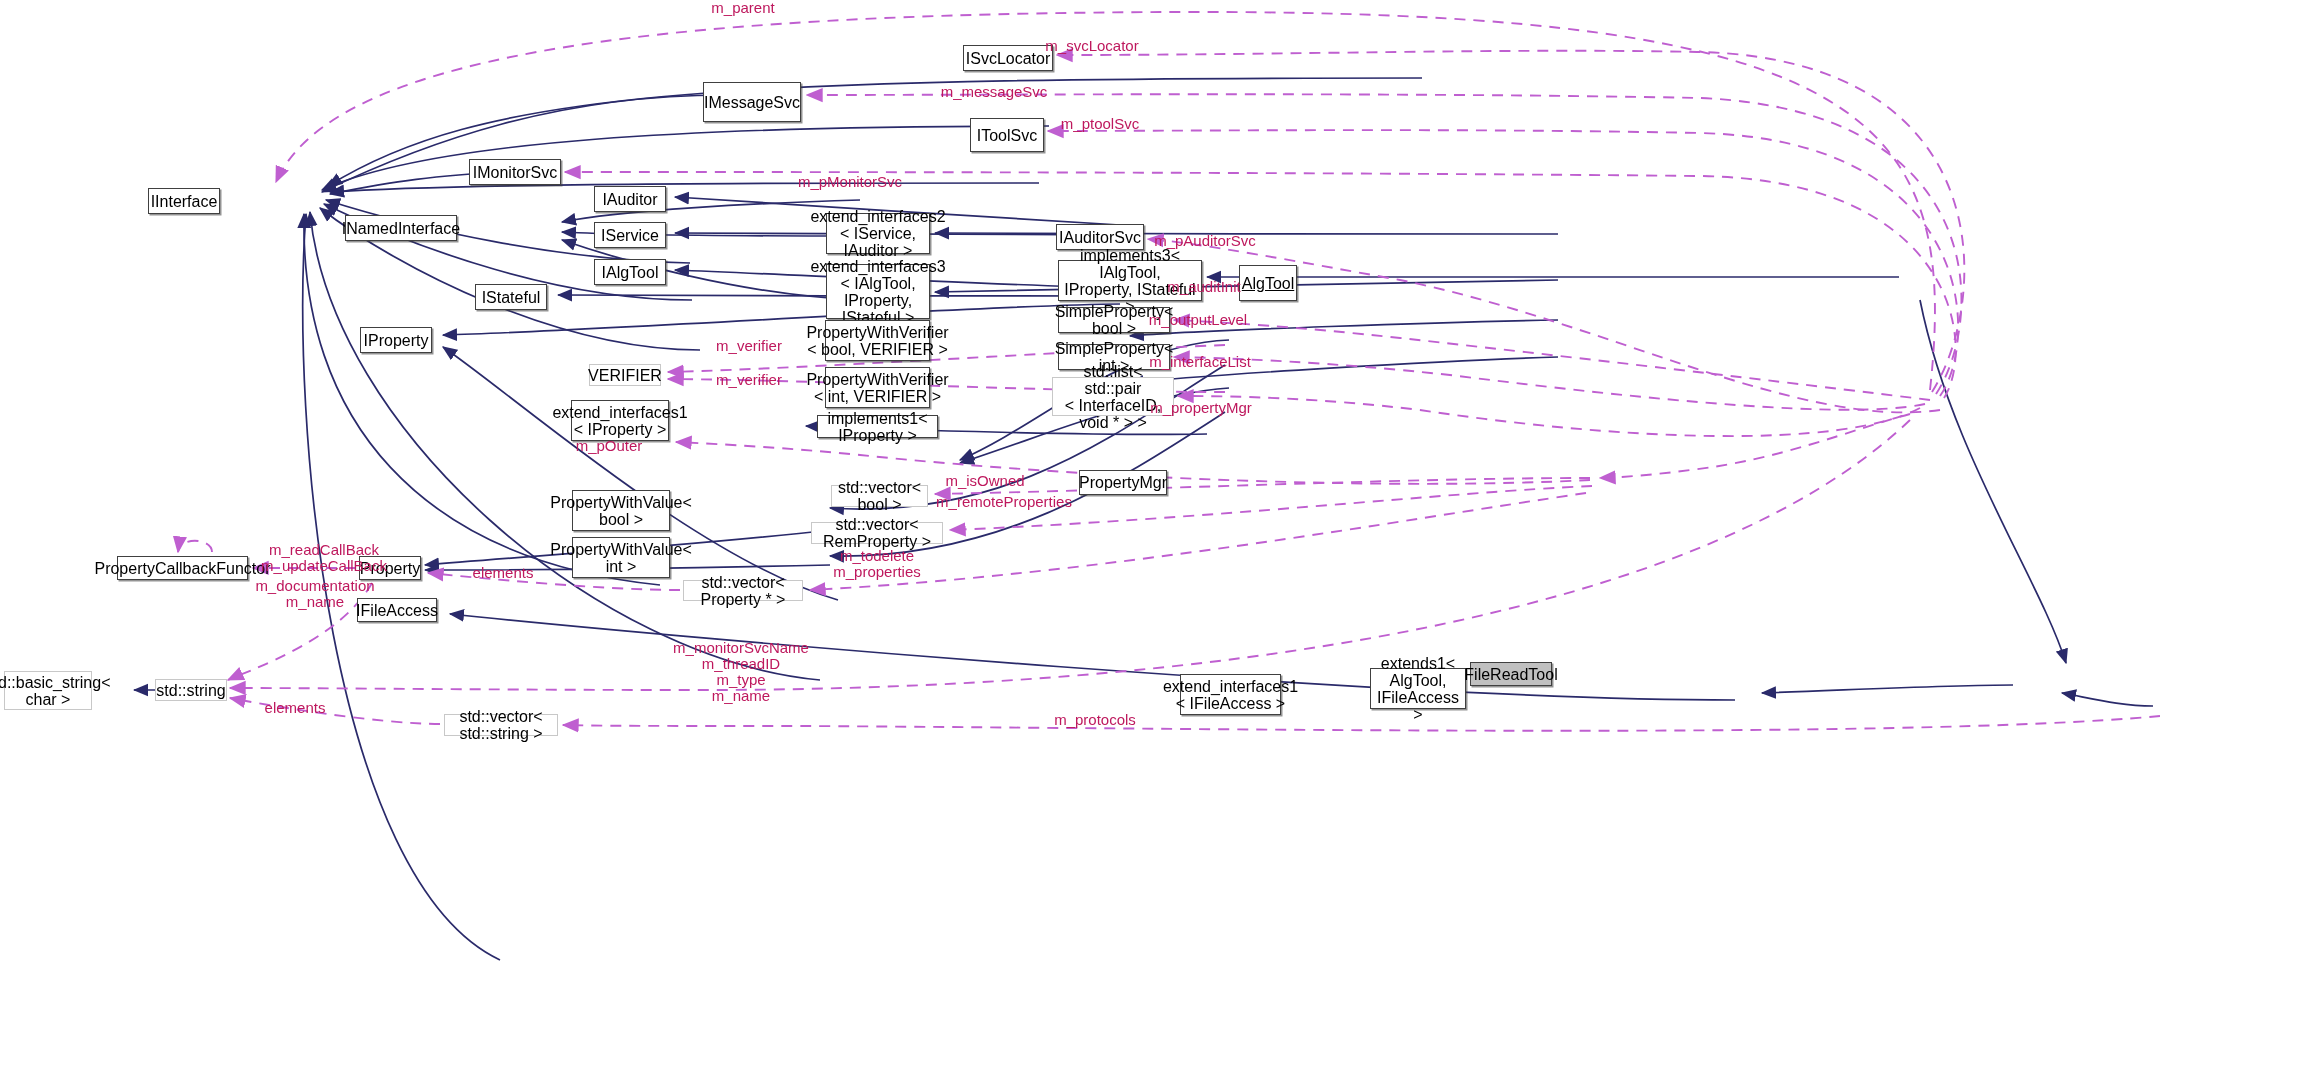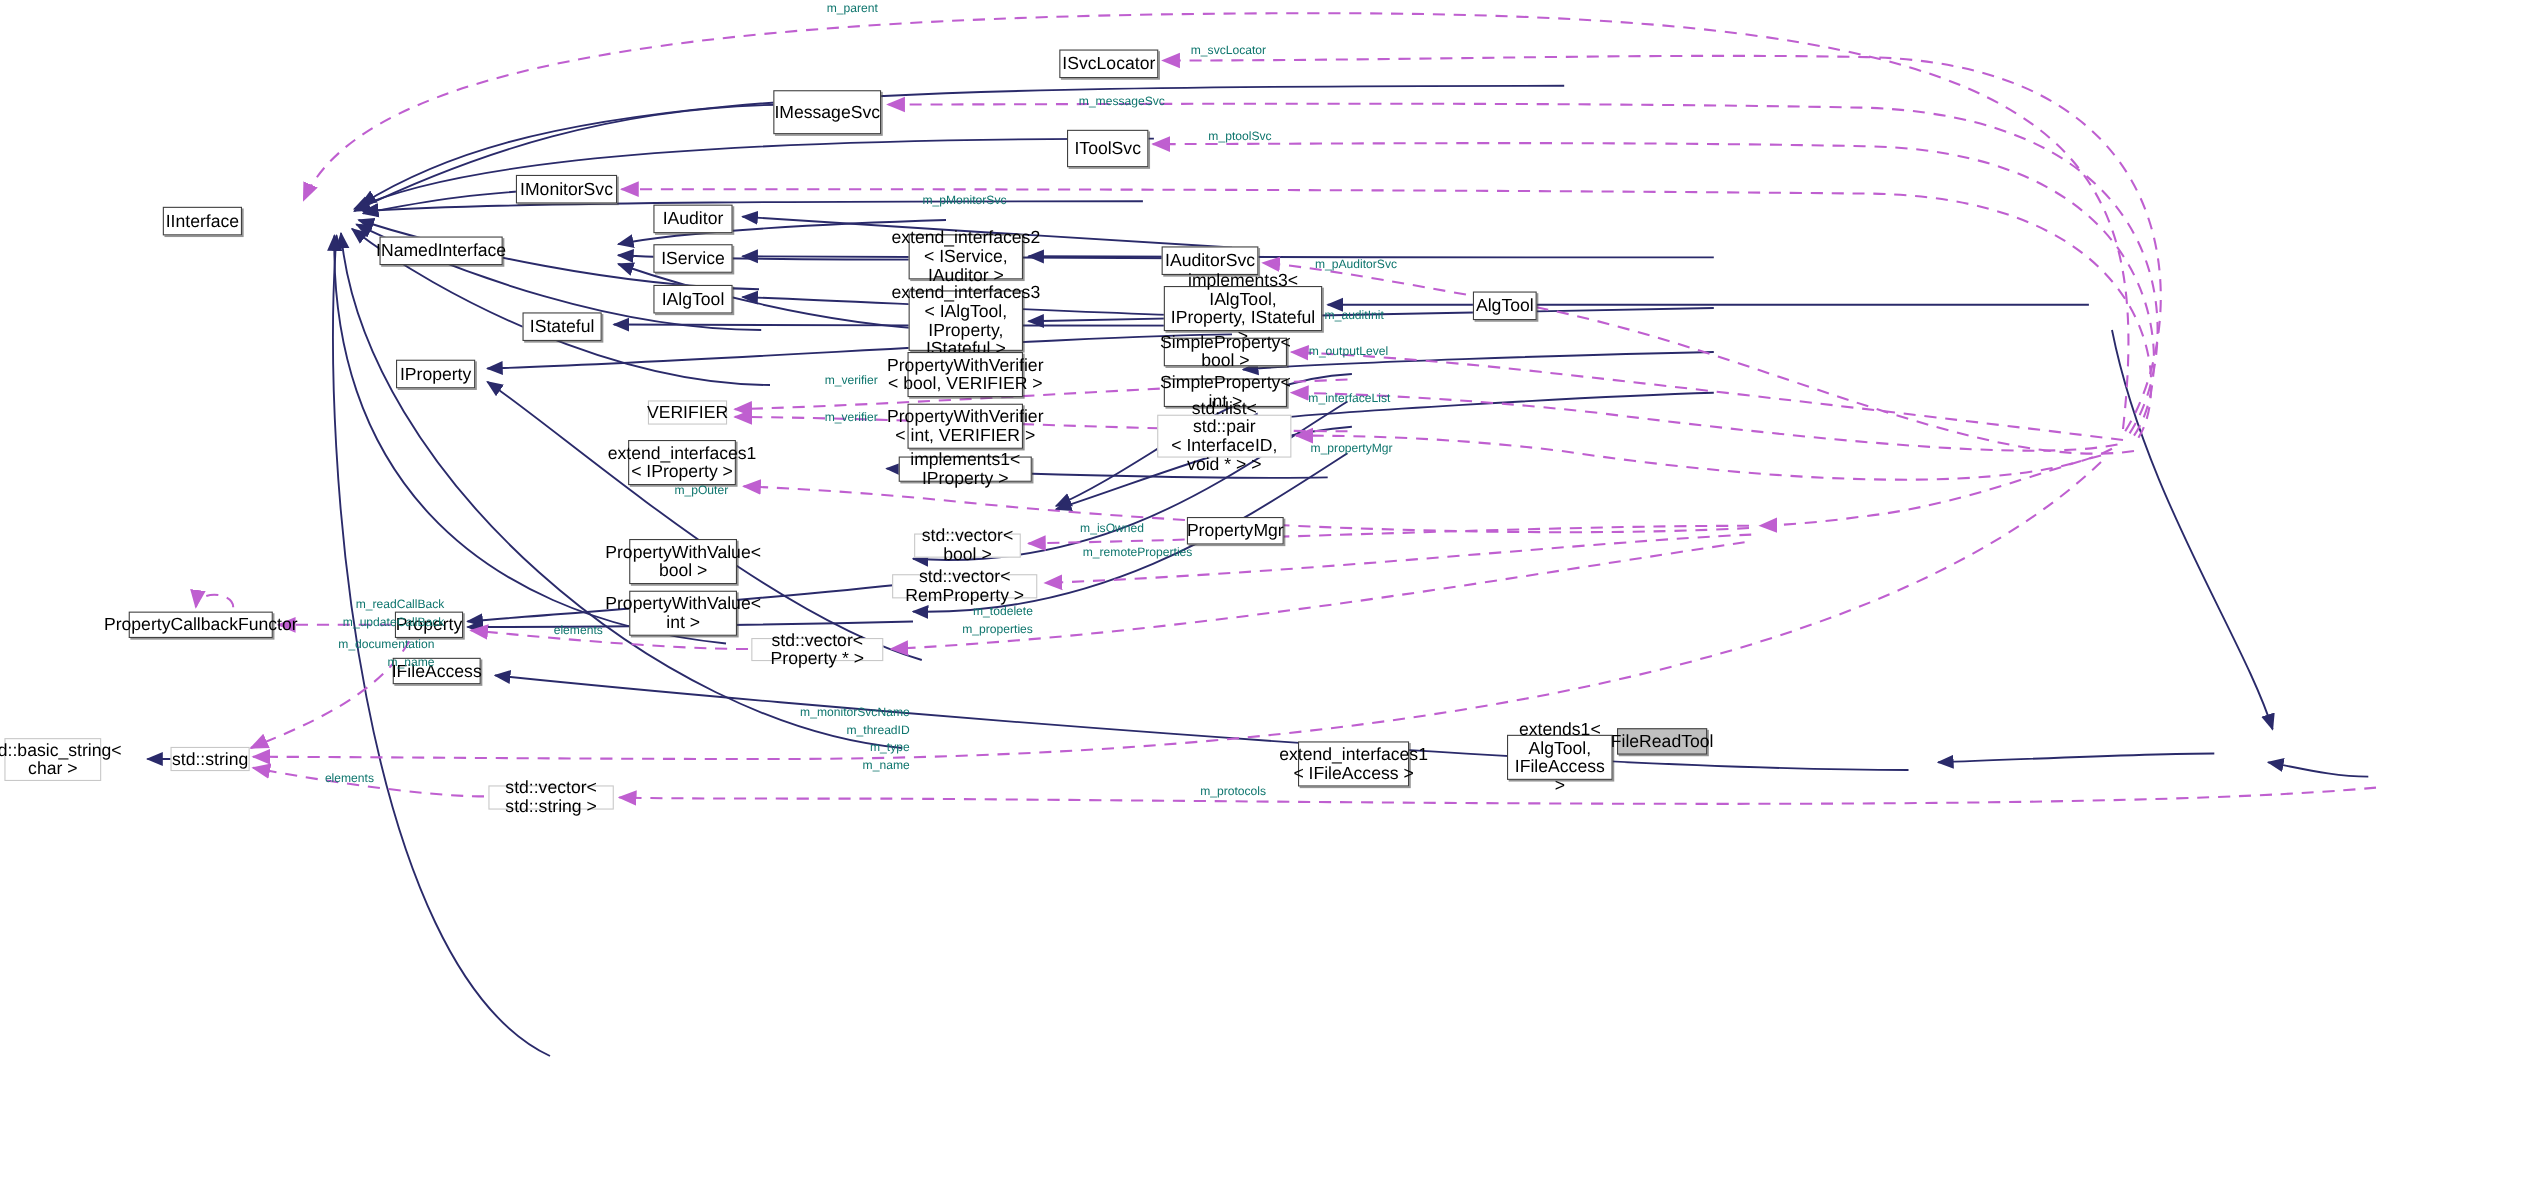--- a/index.html
+++ b/index.html
@@ -12,22 +12,22 @@
         justify-content:center;text-align:center;background:#ffffff;
         font-size:16px;line-height:17px;color:#000000;white-space:pre-line;padding:2px 5px;}
   
   .node.cls{border:1.6px solid #404040;box-shadow:1.5px 1.5px 0 rgba(60,60,60,.55);}
   
   .node.ext{border:1.4px solid #c8c8c8;}
   
   .node.here{border:1.6px solid #404040;background:#c0c0c0;
              box-shadow:1.5px 1.5px 0 rgba(60,60,60,.55);}
 
-  .elabel{position:absolute;font-size:11px;line-height:16px;color:#0f766e;
-          white-space:pre-line;text-align:right;background:transparent;}
+  .elabel{position:absolute;font-size:15px;line-height:16px;color:#be185d;
+          white-space:pre-line;text-align:center;background:transparent;}
 </style>
 </head>
 <body>
 
 <div id="canvas">
 
   <svg class="edges" viewBox="0 0 2315 1091" preserveAspectRatio="none">
     <defs>
       <marker id="inh" viewBox="0 0 12 10" refX="11" refY="5" markerWidth="9" markerHeight="8" orient="auto-start-reverse">
         <path d="M 0 0 L 12 5 L 0 10 z" fill="#2a2a6a"></path>
@@ -158,21 +158,21 @@
       <div class="node cls" style="left: 475px; top: 284px; width: 72px; height: 26px;">IStateful</div>
       <div class="node cls" style="left: 360px; top: 327px; width: 72px; height: 26px;">IProperty</div>
       <div class="node cls" style="left: 826px; top: 213px; width: 104px; height: 41px;">extend_interfaces2
 &lt; IService, IAuditor &gt;</div>
       <div class="node cls" style="left: 826px; top: 264px; width: 104px; height: 55px;">extend_interfaces3
 &lt; IAlgTool, IProperty,
 IStateful &gt;</div>
       <div class="node cls" style="left: 1056px; top: 224px; width: 88px; height: 26px;">IAuditorSvc</div>
       <div class="node cls" style="left: 1058px; top: 260px; width: 144px; height: 41px;">implements3&lt; IAlgTool,
 IProperty, IStateful &gt;</div>
-      <div class="node cls" style="left: 1339px; top: 265px; width: 58px; height: 26px;">AlgTool</div>
+      <div class="node cls" style="left: 1239px; top: 265px; width: 58px; height: 36px; text-decoration: underline;">AlgTool</div>
       <div class="node cls" style="left: 825px; top: 320px; width: 105px; height: 41px;">PropertyWithVerifier
 &lt; bool, VERIFIER &gt;</div>
       <div class="node cls" style="left: 1058px; top: 307px; width: 112px; height: 26px;">SimpleProperty&lt; bool &gt;</div>
       <div class="node cls" style="left: 1058px; top: 344px; width: 112px; height: 26px;">SimpleProperty&lt; int &gt;</div>
       <div class="node ext" style="left: 589px; top: 364px; width: 72px; height: 22px;">VERIFIER</div>
       <div class="node cls" style="left: 825px; top: 367px; width: 105px; height: 41px;">PropertyWithVerifier
 &lt; int, VERIFIER &gt;</div>
       <div class="node ext" style="left: 1052px; top: 377px; width: 122px; height: 39px;">std::list&lt; std::pair
 &lt; InterfaceID, void * &gt; &gt;</div>
       <div class="node cls" style="left: 571px; top: 400px; width: 98px; height: 41px;">extend_interfaces1

